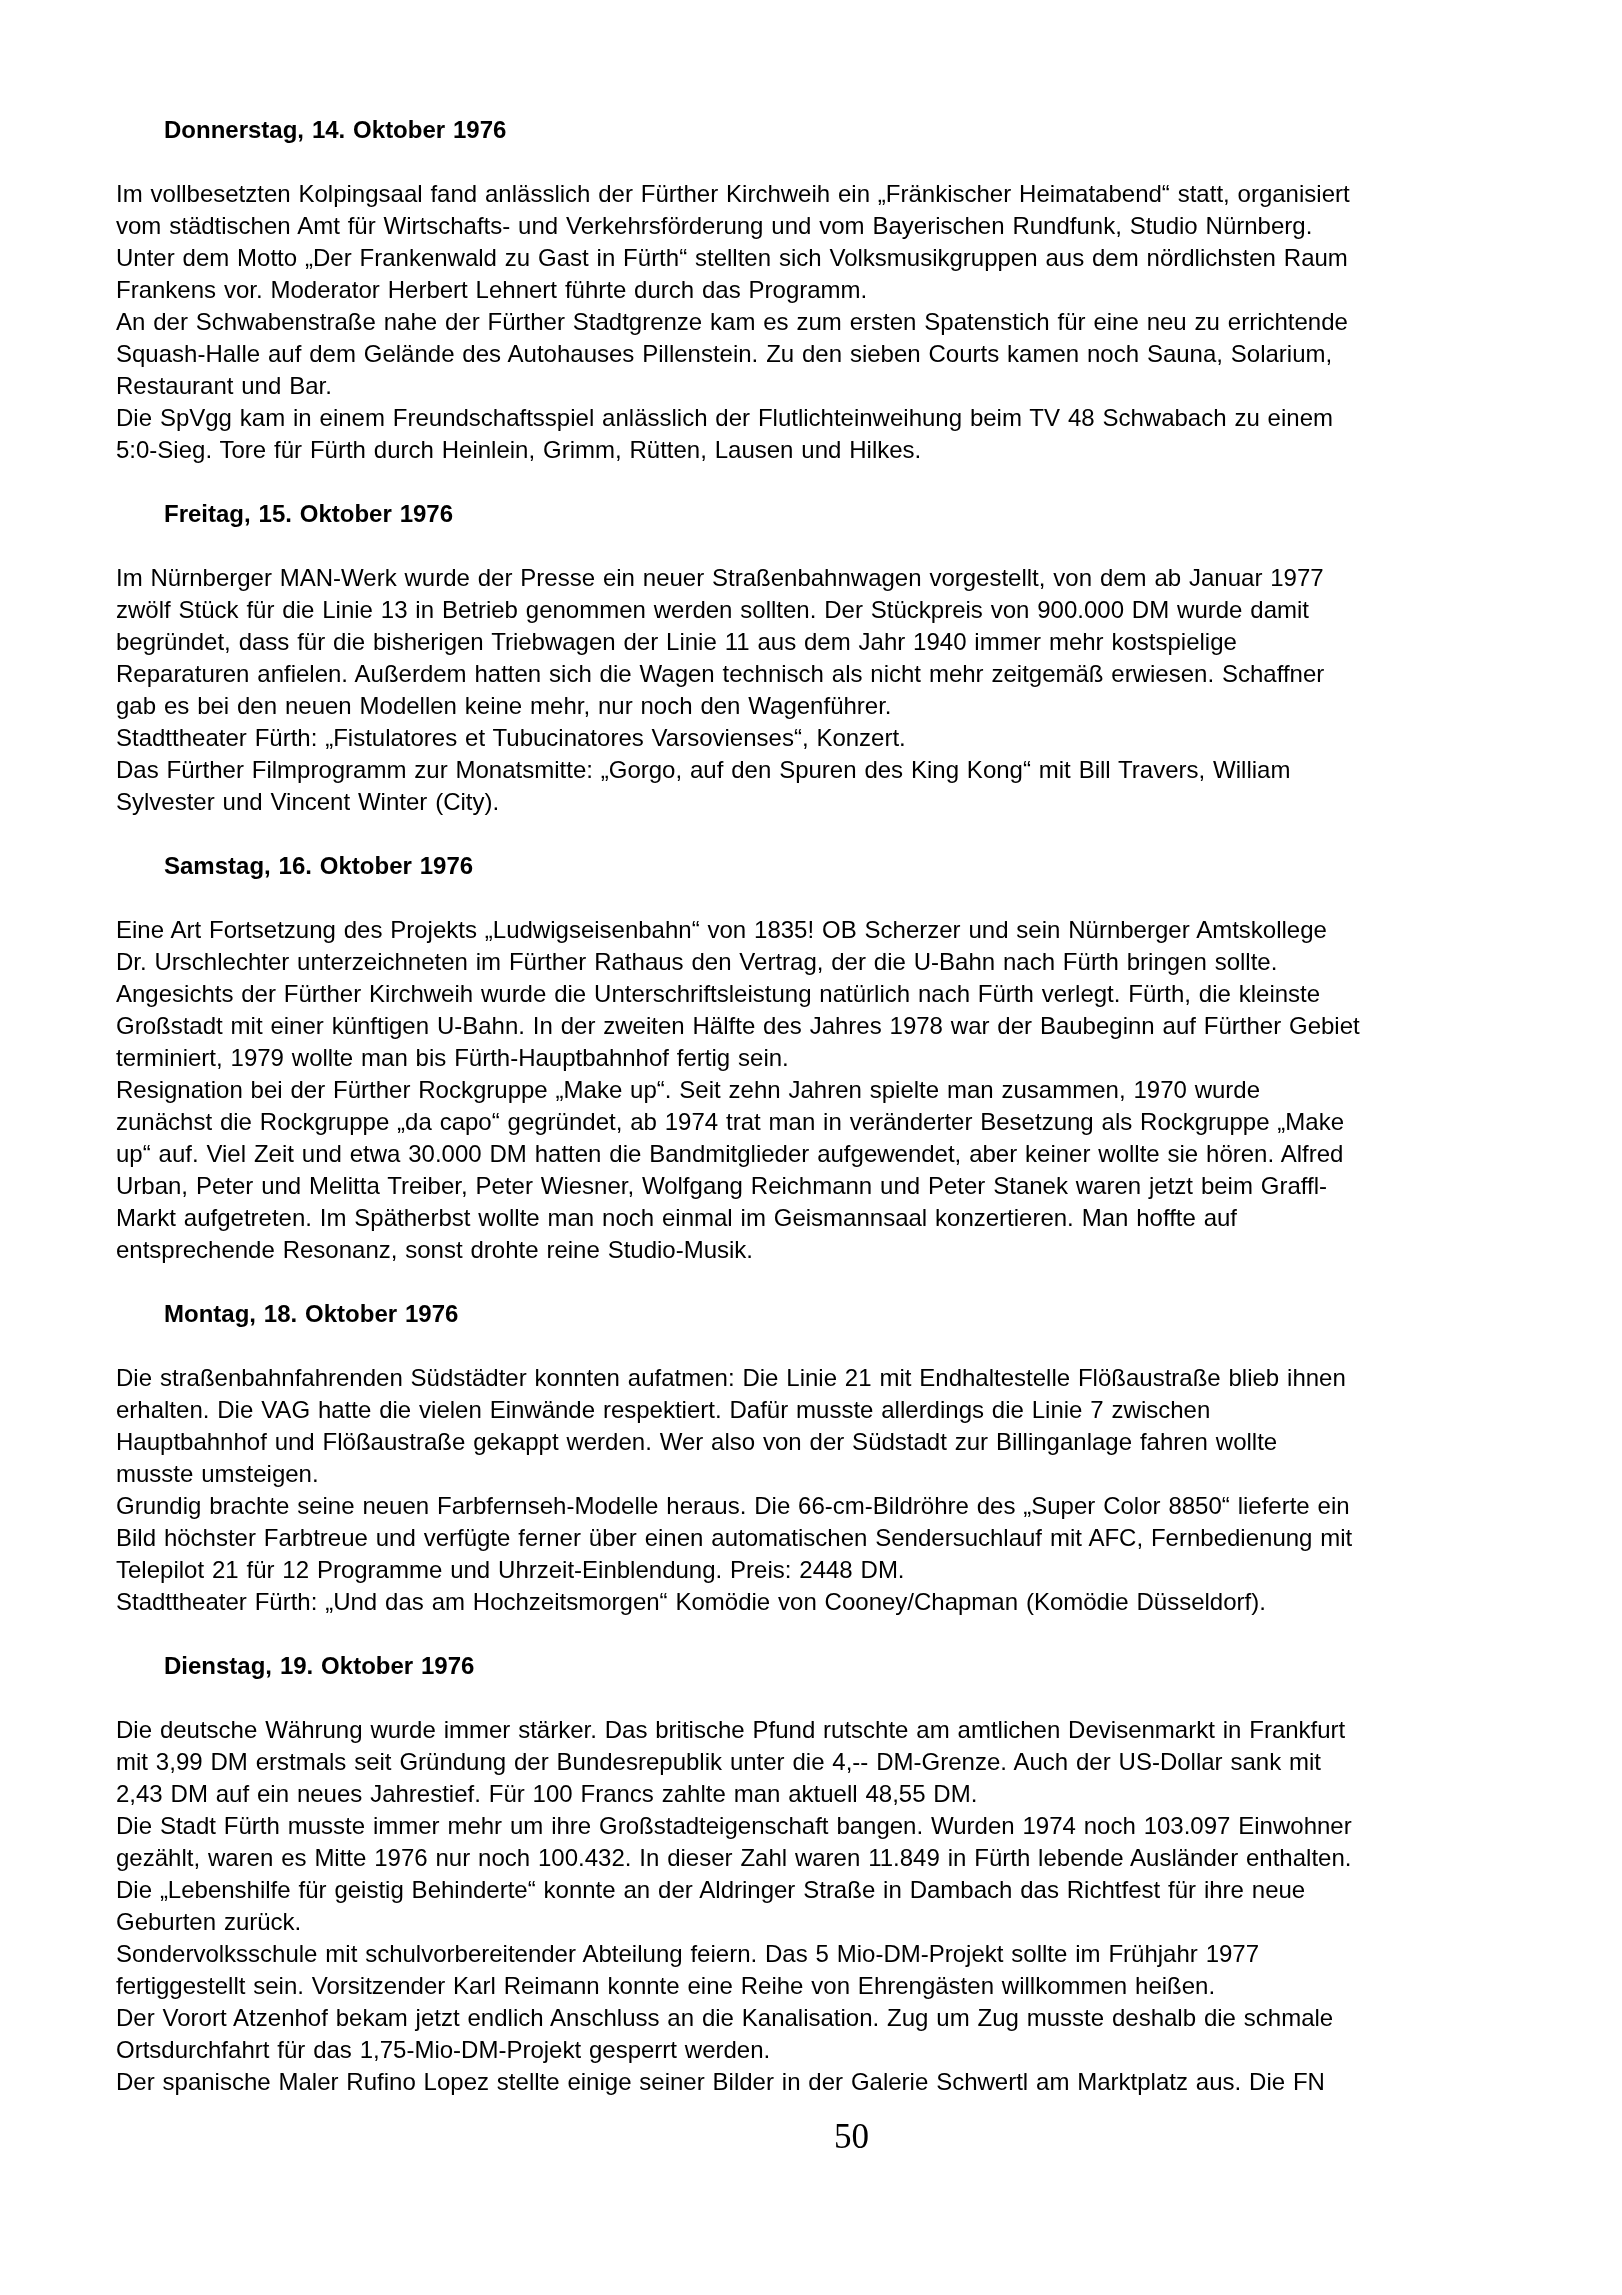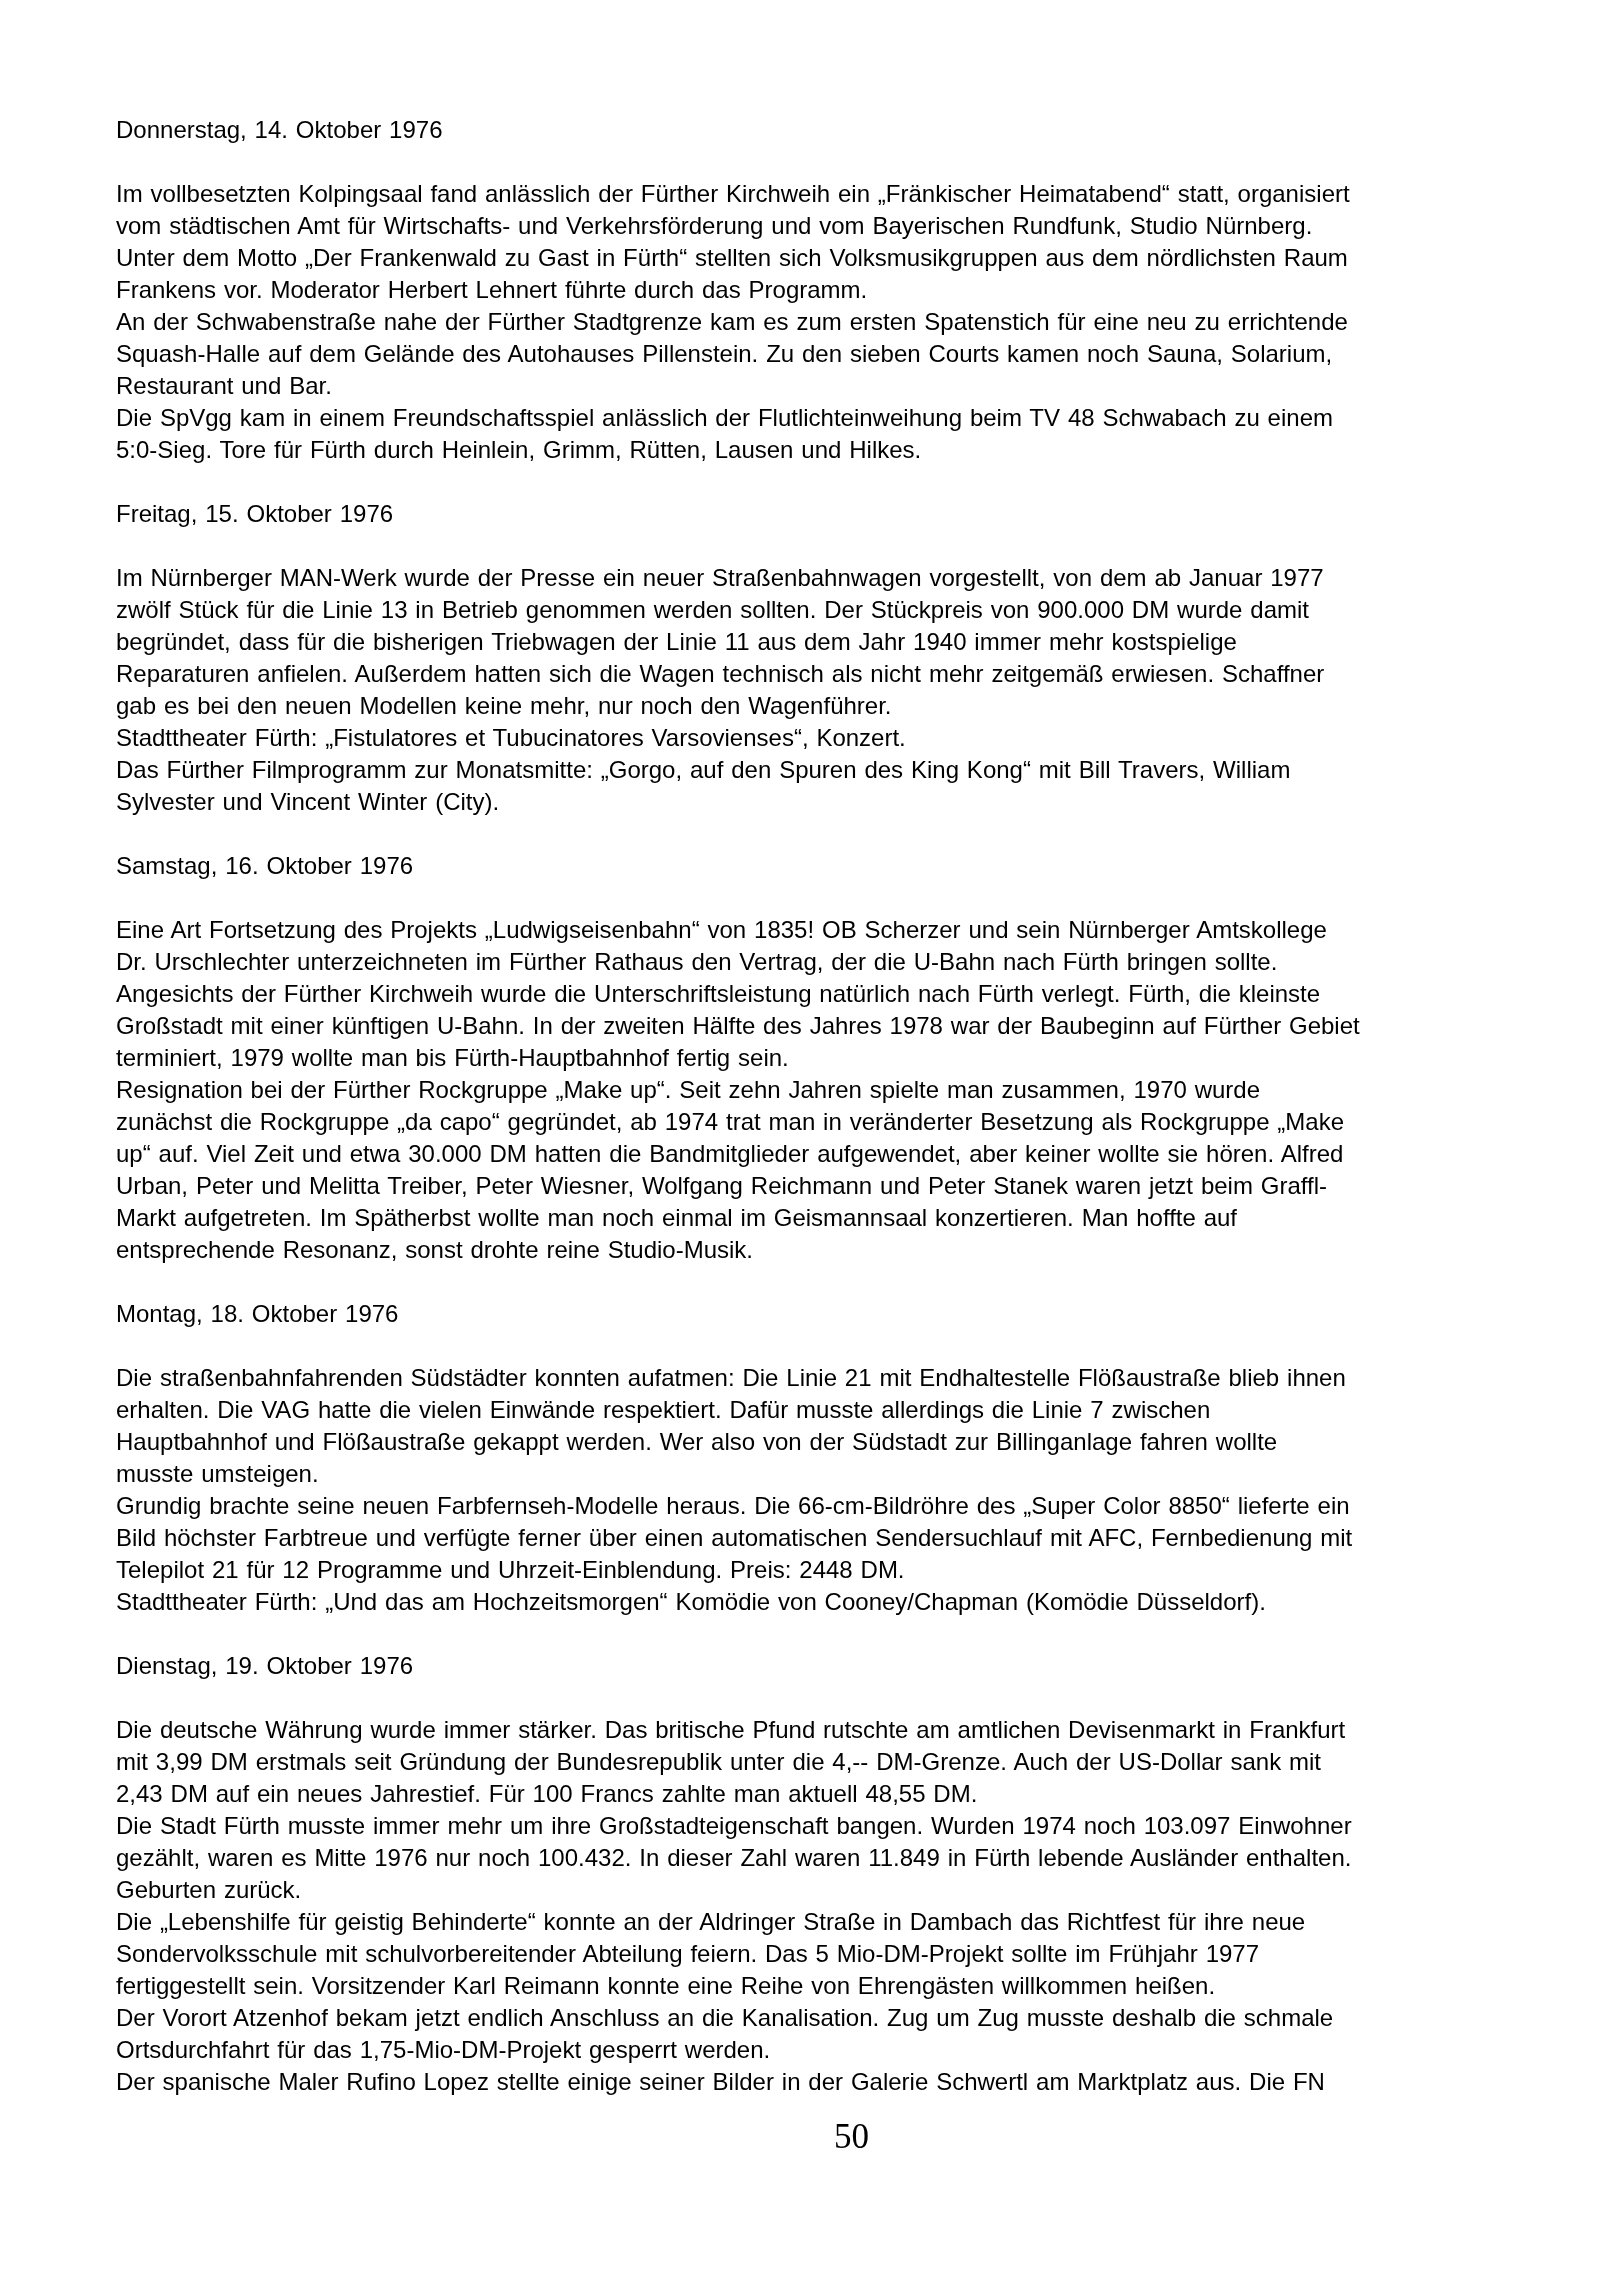--- a/index.html
+++ b/index.html
@@ -34,21 +34,22 @@
     line-height: 32px;
     font-size: 24px;
     white-space: pre;
     word-spacing: 1.2px;
     color: #000000;
   }
   .line.blank {
     
   }
   .heading {
-    font-weight: normal;
+    font-weight: bold;
+    margin-left: 48px;
   }
   .page-number {
     position: absolute;
     top: 2117px;
     left: 0;
     width: 100%;
     text-align: center;
     font-family: "Liberation Serif", serif;
     font-size: 35px;
     line-height: 40px;
@@ -109,22 +110,22 @@
       <div class="line">Telepilot 21 für 12 Programme und Uhrzeit-Einblendung. Preis: 2448 DM.</div>
       <div class="line">Stadttheater Fürth: „Und das am Hochzeitsmorgen“ Komödie von Cooney/Chapman (Komödie Düsseldorf).</div>
       <div class="line blank"></div>
       <div class="line heading">Dienstag, 19. Oktober 1976</div>
       <div class="line blank"></div>
       <div class="line">Die deutsche Währung wurde immer stärker. Das britische Pfund rutschte am amtlichen Devisenmarkt in Frankfurt</div>
       <div class="line">mit 3,99 DM erstmals seit Gründung der Bundesrepublik unter die 4,-- DM-Grenze. Auch der US-Dollar sank mit</div>
       <div class="line">2,43 DM auf ein neues Jahrestief. Für 100 Francs zahlte man aktuell 48,55 DM.</div>
       <div class="line">Die Stadt Fürth musste immer mehr um ihre Großstadteigenschaft bangen. Wurden 1974 noch 103.097 Einwohner</div>
       <div class="line">gezählt, waren es Mitte 1976 nur noch 100.432. In dieser Zahl waren 11.849 in Fürth lebende Ausländer enthalten.</div>
+      <div class="line">Die „Lebenshilfe für geistig Behinderte“ konnte an der Aldringer Straße in Dambach das Richtfest für ihre neue</div>
       <div class="line">Geburten zurück.</div>
-      <div class="line">Die „Lebenshilfe für geistig Behinderte“ konnte an der Aldringer Straße in Dambach das Richtfest für ihre neue</div>
       <div class="line">Sondervolksschule mit schulvorbereitender Abteilung feiern. Das 5 Mio-DM-Projekt sollte im Frühjahr 1977</div>
       <div class="line">fertiggestellt sein. Vorsitzender Karl Reimann konnte eine Reihe von Ehrengästen willkommen heißen.</div>
       <div class="line">Der Vorort Atzenhof bekam jetzt endlich Anschluss an die Kanalisation. Zug um Zug musste deshalb die schmale</div>
       <div class="line">Ortsdurchfahrt für das 1,75-Mio-DM-Projekt gesperrt werden.</div>
       <div class="line">Der spanische Maler Rufino Lopez stellte einige seiner Bilder in der Galerie Schwertl am Marktplatz aus. Die FN</div>
       <div class="line blank"></div>
     </div>
   <div class="page-number">50</div>
 </div>
 

